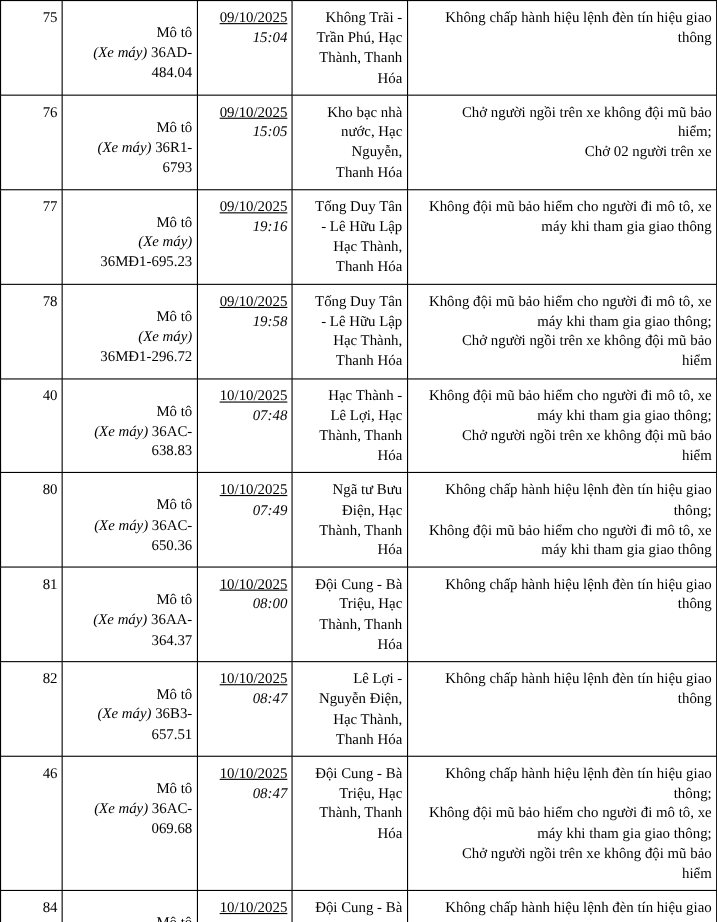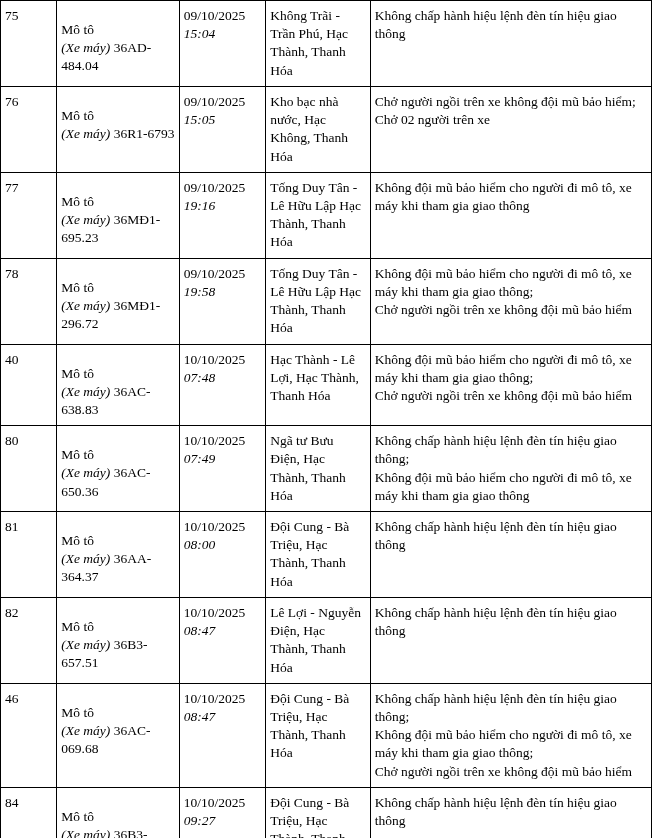--- a/index.html
+++ b/index.html
@@ -13,42 +13,42 @@
     width: 652px;
   }
   .violation-table {
     border-collapse: collapse;
     width: 652px;
     table-layout: fixed;
   }
   .violation-table td {
     border: 1px solid #000000;
     vertical-align: top;
-    padding: 6px 4px 6px 4px;
+    padding: 6px 4px 6px 19px;
     font-size: 13.5px;
     line-height: 1.35;
-    text-align: left;
+    text-align: right;
   }
   .col-no      { width: 56px; }
   .col-type    { width: 122px; }
   .col-time    { width: 86px; }
   .col-place   { width: 104px; }
   .col-behav   { width: 280px; }
 
   .vehicle-type {
     display: block;
     margin-top: 14px;
   }
   .plate {
     display: block;
   }
   .plate .paren {
     font-style: italic;
   }
-  .time-date { display: block; }
+  .time-date { display: block; text-decoration: underline; }
   .time-clock { display: block; font-style: italic; }
   .behavior-line { display: block; }
 </style>
 </head>
 <body>
 
 <table class="violation-table">
   <colgroup>
     <col class="col-no">
     <col class="col-type">
@@ -75,21 +75,21 @@
       <tr>
         <td>76</td>
         <td>
           <span class="vehicle-type">Mô tô</span>
           <span class="plate"><i class="paren">(Xe máy)</i> <span>36R1-6793</span></span>
         </td>
         <td>
           <span class="time-date">09/10/2025</span>
           <span class="time-clock">15:05</span>
         </td>
-        <td>Kho bạc nhà nước, Hạc Không, Thanh Hóa</td>
+        <td>Kho bạc nhà nước, Hạc Nguyễn, Thanh Hóa</td>
         <td>
           <span class="behavior-line">Chở người ngồi trên xe không đội mũ bảo hiểm;</span>
           <span class="behavior-line">Chở 02 người trên xe</span>
         </td>
       </tr>
       <tr>
         <td>77</td>
         <td>
           <span class="vehicle-type">Mô tô</span>
           <span class="plate"><i class="paren">(Xe máy)</i> <span>36MĐ1-695.23</span></span>

